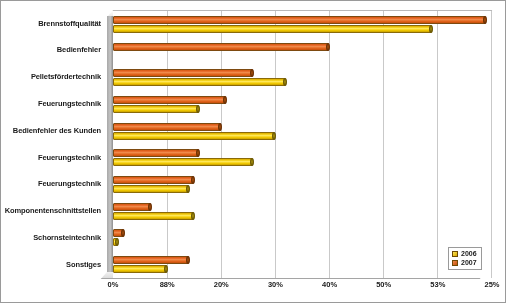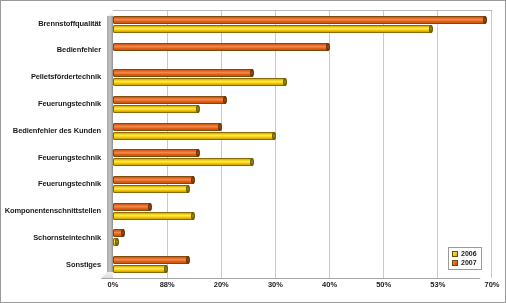--- a/index.html
+++ b/index.html
@@ -348,21 +348,21 @@
   </div>
 
   <div class="val-axis" id="val-axis">
       <div class="val-tick" style="left: 0%;">0%</div>
       <div class="val-tick" style="left: 14.2857%;">88%</div>
       <div class="val-tick" style="left: 28.5714%;">20%</div>
       <div class="val-tick" style="left: 42.8571%;">30%</div>
       <div class="val-tick" style="left: 57.1429%;">40%</div>
       <div class="val-tick" style="left: 71.4286%;">50%</div>
       <div class="val-tick" style="left: 85.7143%;">53%</div>
-      <div class="val-tick" style="left: 100%;">70%</div>
+      <div class="val-tick" style="left: 100%;">25%</div>
     </div>
 
   <div class="legend" id="legend">
       <div class="legend-item">
         <span class="legend-swatch y2006"></span>
         <span>2006</span>
       </div>
       <div class="legend-item">
         <span class="legend-swatch y2007"></span>
         <span>2007</span>

